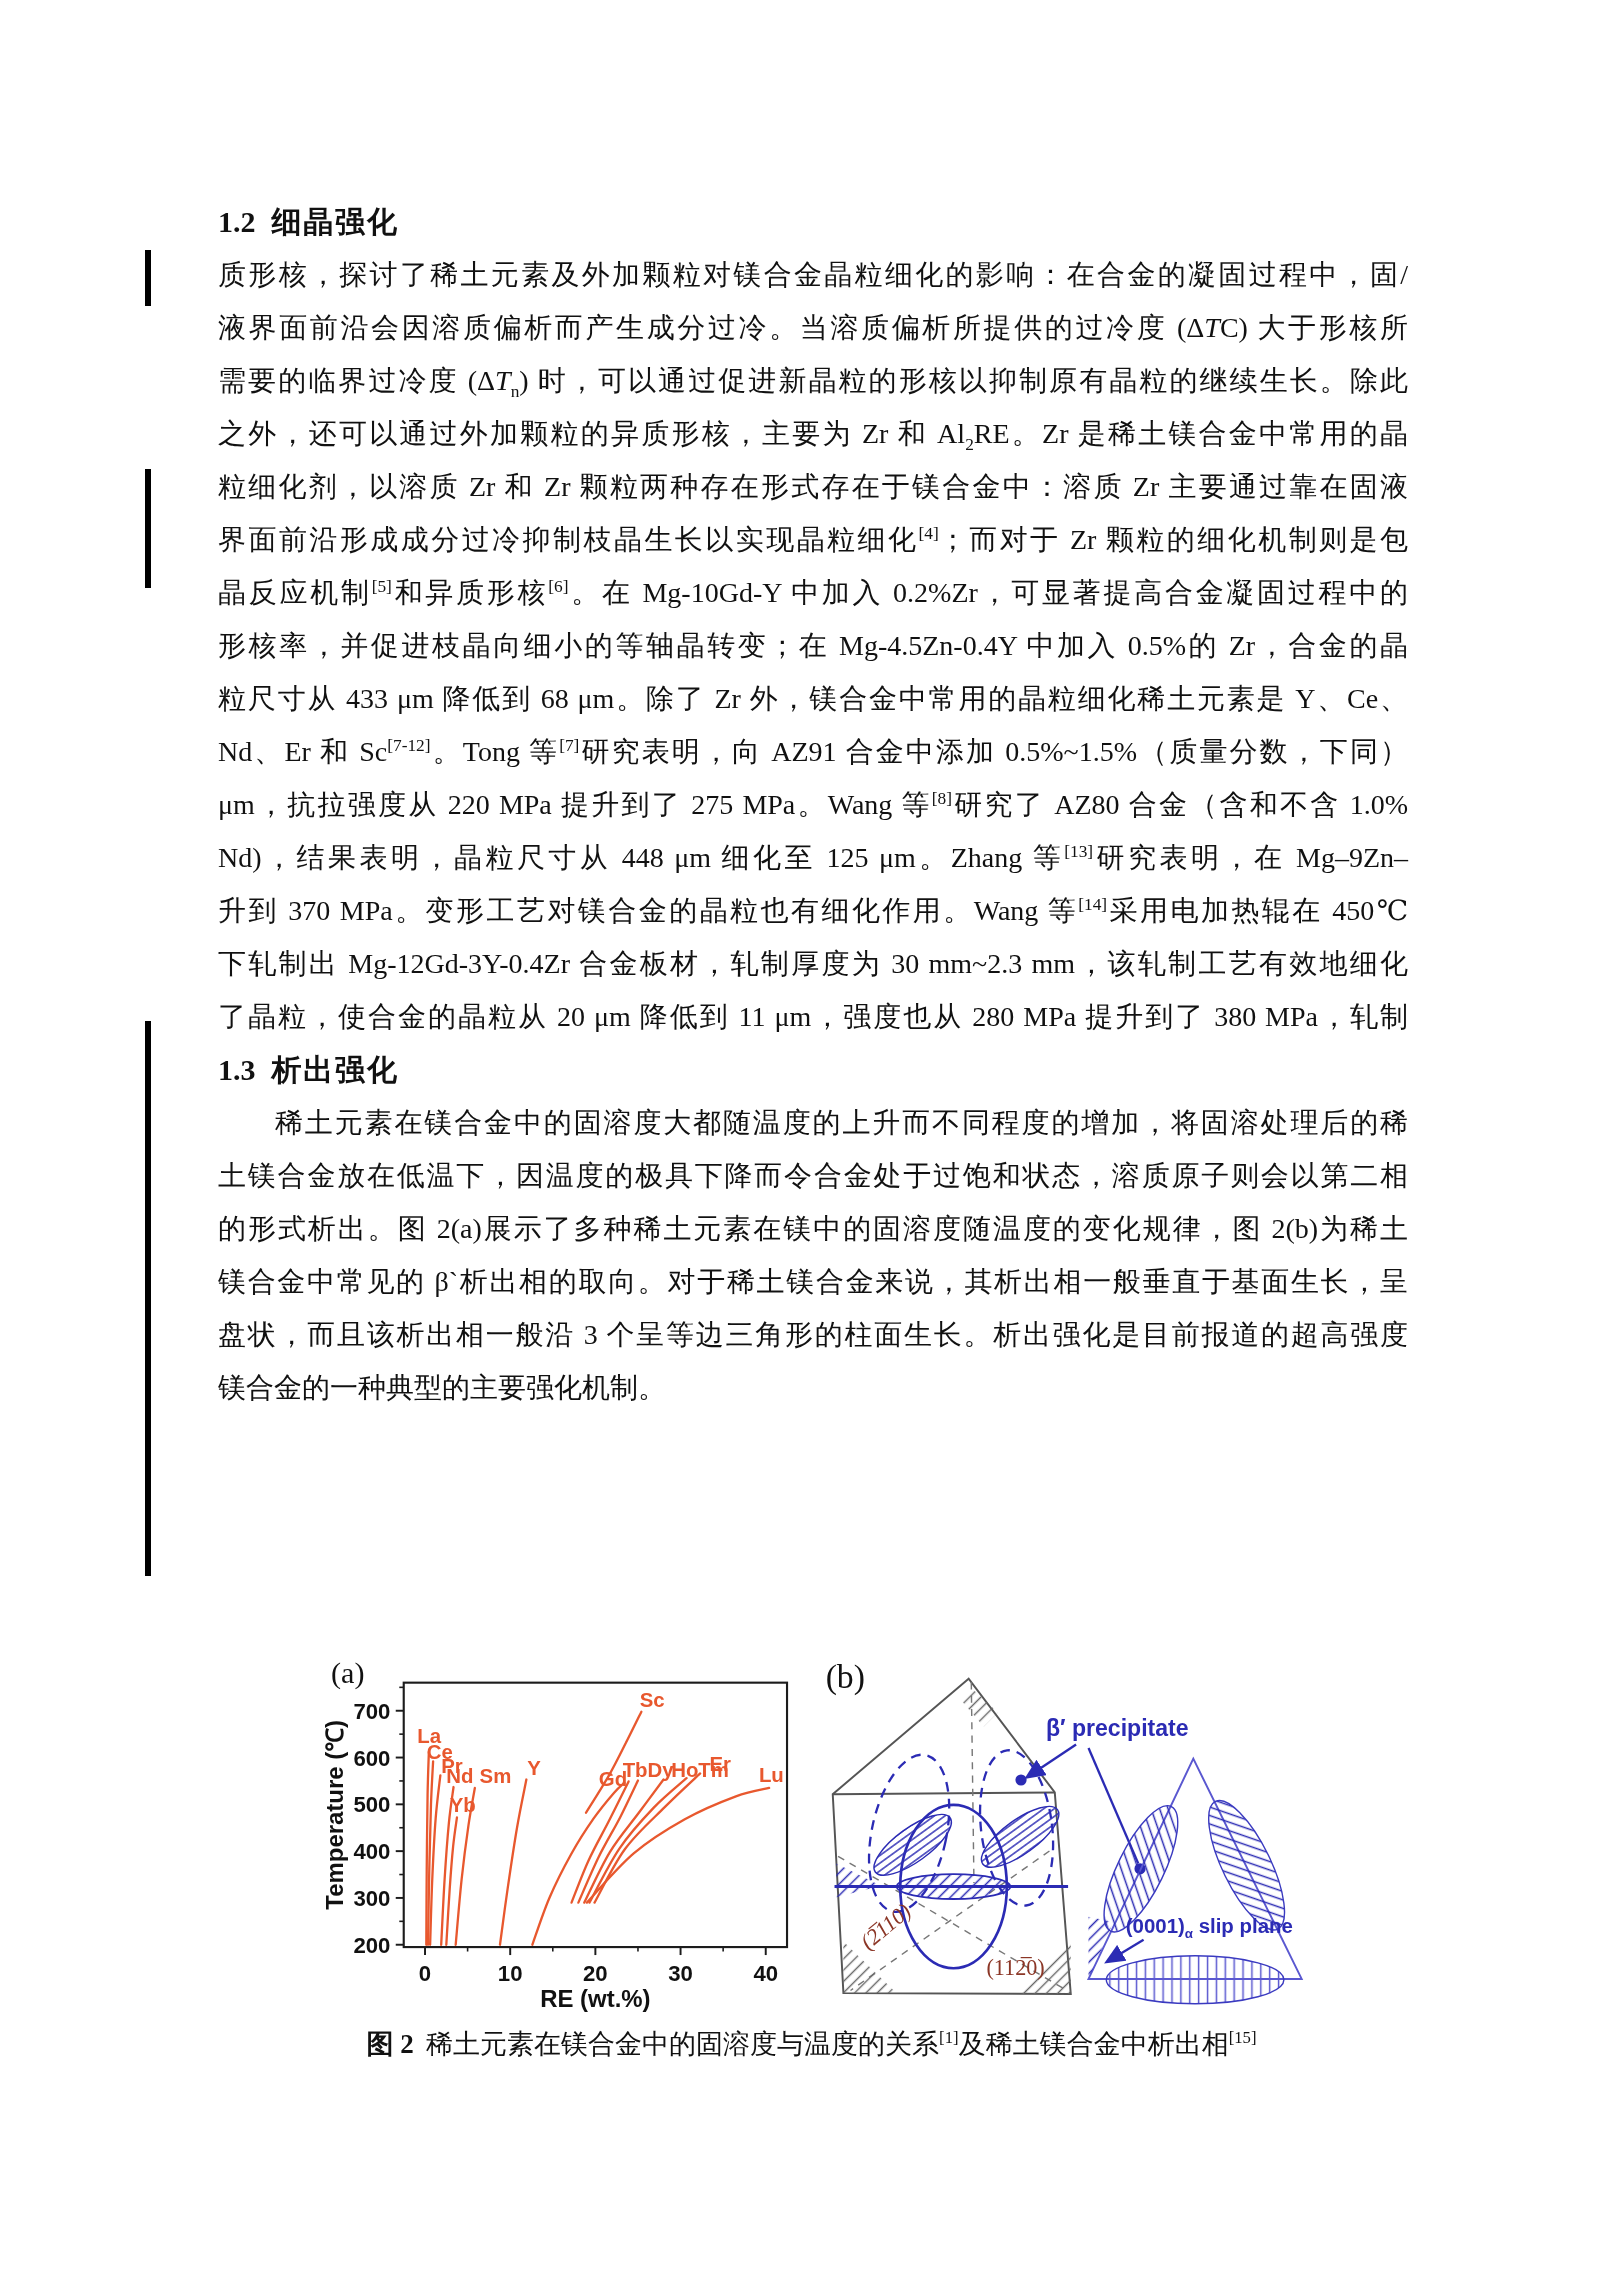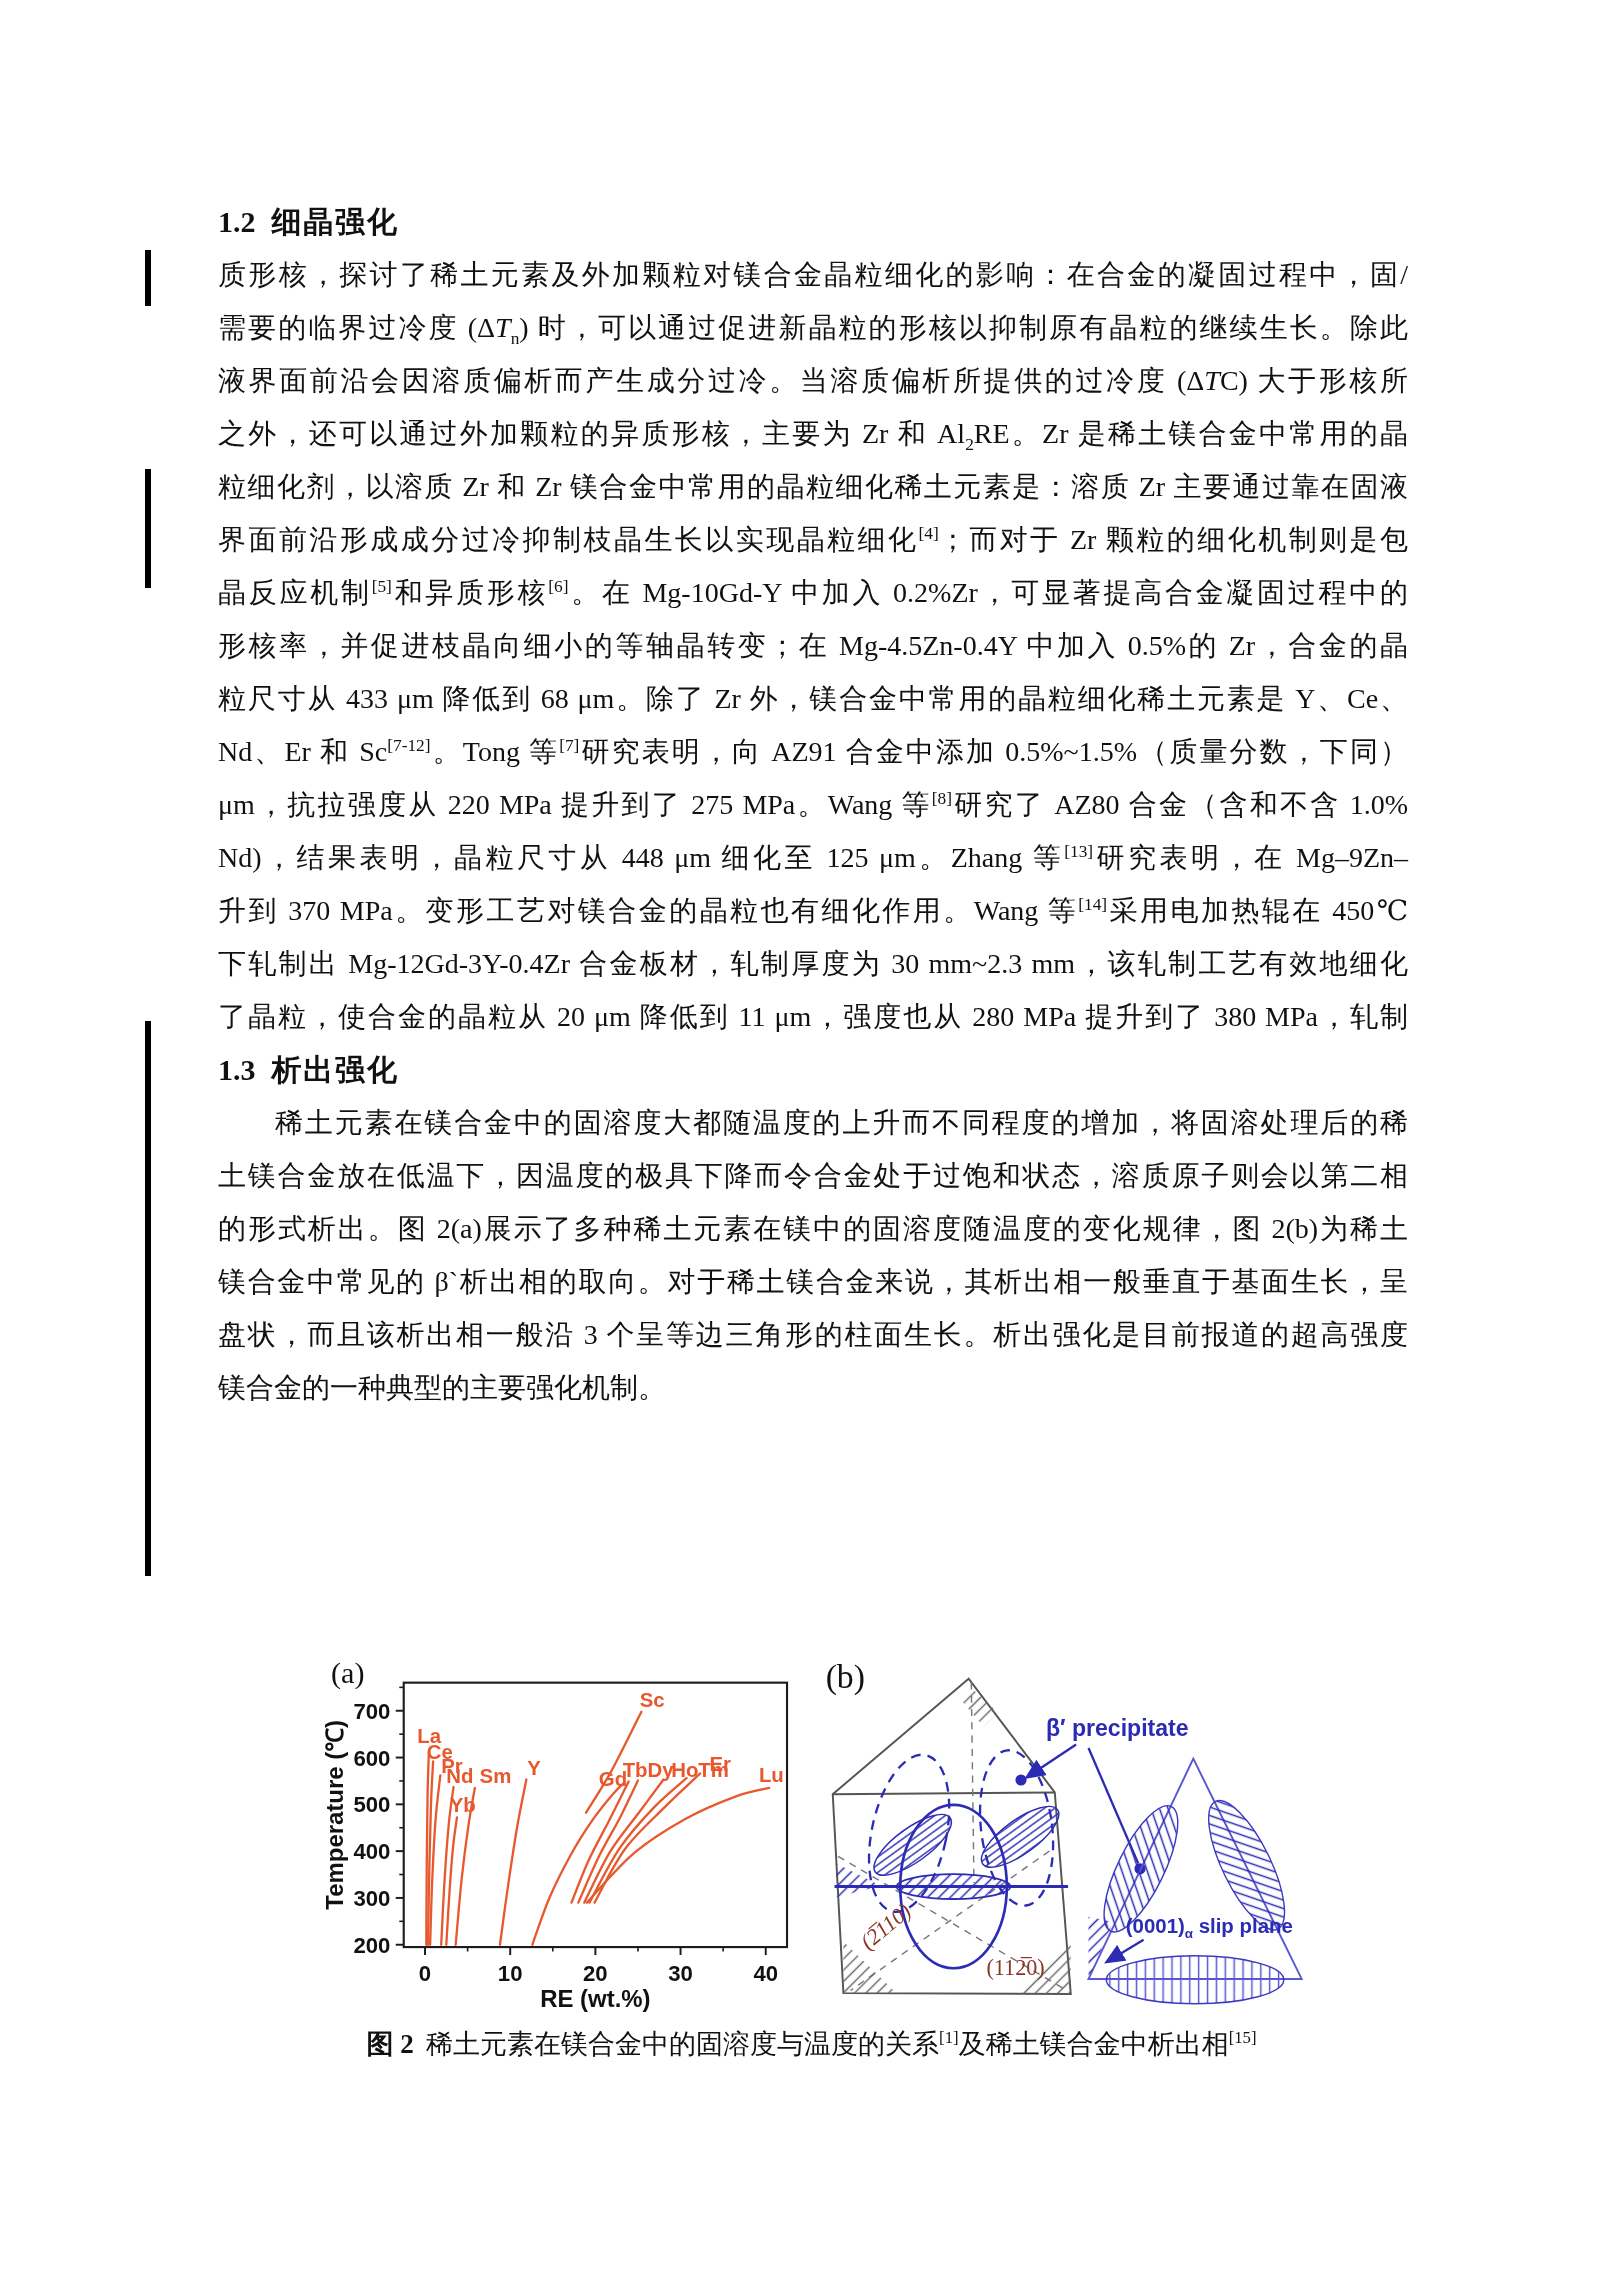--- a/index.html
+++ b/index.html
@@ -46,24 +46,24 @@
 
   <div id="rev-bars">
       <div class="rev-bar" style="top: 250px; height: 56px;"></div>
       <div class="rev-bar" style="top: 469px; height: 119px;"></div>
       <div class="rev-bar" style="top: 1021px; height: 555px;"></div>
     </div>
 
   <div id="text-flow">
       <div class="h-row"><span class="h-num">1.2</span><span class="h-txt">细晶强化</span></div>
       <div class="jline">质形核，探讨了稀土元素及外加颗粒对镁合金晶粒细化的影响：在合金的凝固过程中，固/</div>
+      <div class="jline">液界面前沿会因溶质偏析而产生成分过冷。当溶质偏析所提供的过冷度 (Δ<i>T</i>C) 大于形核所</div>
       <div class="jline">需要的临界过冷度 (Δ<i>T</i><sub>n</sub>) 时，可以通过促进新晶粒的形核以抑制原有晶粒的继续生长。除此</div>
-      <div class="jline">液界面前沿会因溶质偏析而产生成分过冷。当溶质偏析所提供的过冷度 (Δ<i>T</i>C) 大于形核所</div>
       <div class="jline">之外，还可以通过外加颗粒的异质形核，主要为 Zr 和 Al<sub>2</sub>RE。Zr 是稀土镁合金中常用的晶</div>
-      <div class="jline">粒细化剂，以溶质 Zr 和 Zr 镁合金中常用的晶粒细化稀土元素是：溶质 Zr 主要通过靠在固液</div>
+      <div class="jline">粒细化剂，以溶质 Zr 和 Zr 颗粒两种存在形式存在于镁合金中：溶质 Zr 主要通过靠在固液</div>
       <div class="jline">界面前沿形成成分过冷抑制枝晶生长以实现晶粒细化<sup>[4]</sup>；而对于 Zr 颗粒的细化机制则是包</div>
       <div class="jline">晶反应机制<sup>[5]</sup>和异质形核<sup>[6]</sup>。在 Mg-10Gd-Y 中加入 0.2%Zr，可显著提高合金凝固过程中的</div>
       <div class="jline">形核率，并促进枝晶向细小的等轴晶转变；在 Mg-4.5Zn-0.4Y 中加入 0.5%的 Zr，合金的晶</div>
       <div class="jline">粒尺寸从 433 μm 降低到 68 μm。除了 Zr 外，镁合金中常用的晶粒细化稀土元素是 Y、Ce、</div>
       <div class="jline">Nd、Er 和 Sc<sup>[7-12]</sup>。Tong 等<sup>[7]</sup>研究表明，向 AZ91 合金中添加 0.5%~1.5%（质量分数，下同）</div>
       <div class="jline">μm，抗拉强度从 220 MPa 提升到了 275 MPa。Wang 等<sup>[8]</sup>研究了 AZ80 合金（含和不含 1.0%</div>
       <div class="jline">Nd)，结果表明，晶粒尺寸从 448 μm 细化至 125 μm。Zhang 等<sup>[13]</sup>研究表明，在 Mg–9Zn–</div>
       <div class="jline">升到 370 MPa。变形工艺对镁合金的晶粒也有细化作用。Wang 等<sup>[14]</sup>采用电加热辊在 450℃</div>
       <div class="jline">下轧制出 Mg-12Gd-3Y-0.4Zr 合金板材，轧制厚度为 30 mm~2.3 mm，该轧制工艺有效地细化</div>
       <div class="jline">了晶粒，使合金的晶粒从 20 μm 降低到 11 μm，强度也从 280 MPa 提升到了 380 MPa，轧制</div>

